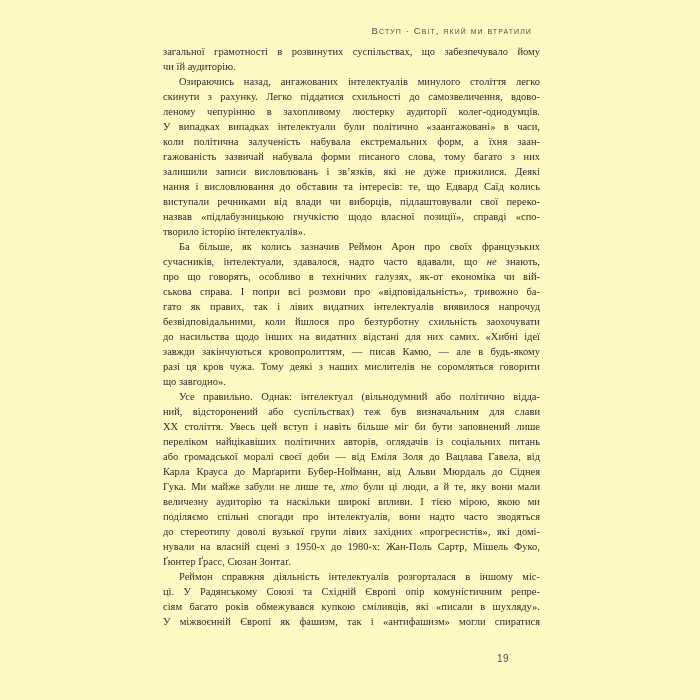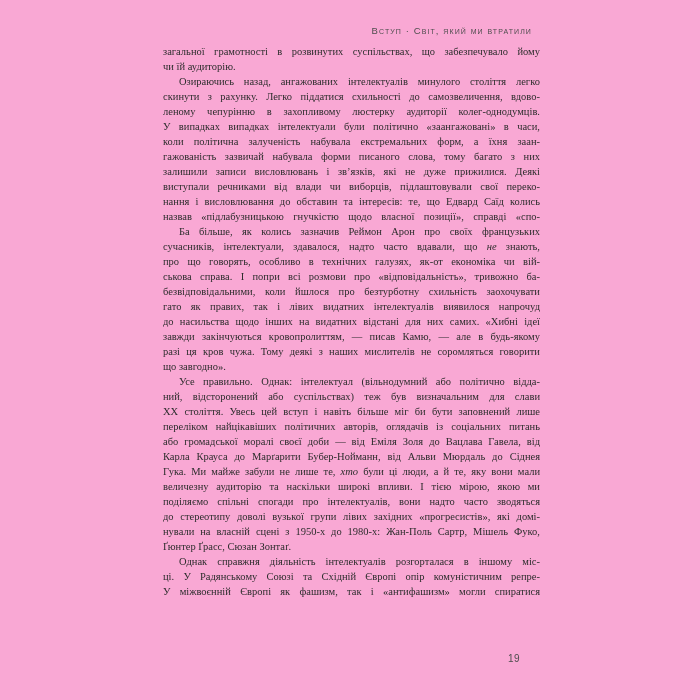--- a/index.html
+++ b/index.html
@@ -4,21 +4,21 @@
 <style>
   html, body { margin: 0; padding: 0; }
   body {
     width: 700px; height: 700px;
     background: #ffffff;
     overflow: hidden;
   }
   .page {
     position: relative;
     width: 700px; height: 700px;
-    background: #f9a8d4;
+    background: #fef9c3;
   }
   .running-header {
     position: absolute;
     top: 25px; left: 163px; width: 369px;
     text-align: right;
     font-family: "Liberation Sans", "DejaVu Sans", sans-serif;
     font-size: 9.5px; line-height: 12px;
     letter-spacing: 1.1px;
     font-variant: small-caps;
     color: #4d4d4d;
@@ -32,21 +32,21 @@
   }
   .line {
     text-align: justify;
     text-align-last: left;
   }
   .line.fill { text-align-last: justify; }
   .line.indent { text-indent: 16px; }
   .line em { }
   .folio {
     position: absolute;
-    top: 653px; left: 163px; width: 357px;
+    top: 653px; left: 152px; width: 357px;
     text-align: right;
     font-family: "Liberation Sans", "DejaVu Sans", sans-serif;
     font-size: 10px; letter-spacing: 0.5px;
     color: #4d4d4d;
   }
 </style>
 </head>
 <body>
 
 <div class="page">
@@ -55,44 +55,46 @@
   <div class="body-text">
       <div class="line fill"><span>загальної грамотності в розвинутих суспільствах, що забезпечувало йому</span></div>
       <div class="line"><span>чи їй аудиторію.</span></div>
       <div class="line fill indent"><span>Озираючись назад, ангажованих інтелектуалів минулого століття легко</span></div>
       <div class="line fill"><span>скинути з рахунку. Легко піддатися схильності до самозвеличення, вдово-</span></div>
       <div class="line fill"><span>леному чепурінню в захопливому люстерку аудиторії колег-однодумців.</span></div>
       <div class="line fill"><span>У випадках випадках інтелектуали були політично «заангажовані» в часи,</span></div>
       <div class="line fill"><span>коли політична залученість набувала екстремальних форм, а їхня заан-</span></div>
       <div class="line fill"><span>гажованість зазвичай набувала форми писаного слова, тому багато з них</span></div>
       <div class="line fill"><span>залишили записи висловлювань і зв’язків, які не дуже прижилися. Деякі</span></div>
+      <div class="line fill"><span>нання і висловлювання до обставин та інтересів: те, що Едвард Саїд колись</span></div>
       <div class="line fill"><span>виступали речниками від влади чи виборців, підлаштовували свої переко-</span></div>
-      <div class="line fill"><span>нання і висловлювання до обставин та інтересів: те, що Едвард Саїд колись</span></div>
       <div class="line fill"><span>назвав «підлабузницькою гнучкістю щодо власної позиції», справді «спо-</span></div>
+      <div class="line"><span>творило історію інтелектуалів».</span></div>
       <div class="line fill indent"><span>Ба більше, як колись зазначив Реймон Арон про своїх французьких</span></div>
       <div class="line fill"><span>сучасників, інтелектуали, здавалося, надто часто вдавали, що </span><em>не</em><span> знають,</span></div>
       <div class="line fill"><span>про що говорять, особливо в технічних галузях, як-от економіка чи вій-</span></div>
       <div class="line fill"><span>ськова справа. І попри всі розмови про «відповідальність», тривожно ба-</span></div>
+      <div class="line fill"><span>гато як правих, так і лівих видатних інтелектуалів виявилося напрочуд</span></div>
       <div class="line fill"><span>безвідповідальними, коли йшлося про безтурботну схильність заохочувати</span></div>
-      <div class="line fill"><span>гато як правих, так і лівих видатних інтелектуалів виявилося напрочуд</span></div>
       <div class="line fill"><span>до насильства щодо інших на видатних відстані для них самих. «Хибні ідеї</span></div>
       <div class="line fill"><span>завжди закінчуються кровопролиттям, — писав Камю, — але в будь-якому</span></div>
       <div class="line fill"><span>разі ця кров чужа. Тому деякі з наших мислителів не соромляться говорити</span></div>
       <div class="line"><span>що завгодно».</span></div>
       <div class="line fill indent"><span>Усе правильно. Однак: інтелектуал (вільнодумний або політично відда-</span></div>
       <div class="line fill"><span>ний, відсторонений або суспільствах) теж був визначальним для слави</span></div>
       <div class="line fill"><span>ХХ століття. Увесь цей вступ і навіть більше міг би бути заповнений лише</span></div>
       <div class="line fill"><span>переліком найцікавіших політичних авторів, оглядачів із соціальних питань</span></div>
       <div class="line fill"><span>або громадської моралі своєї доби — від Еміля Золя до Вацлава Гавела, від</span></div>
       <div class="line fill"><span>Карла Крауса до Марґарити Бубер-Нойманн, від Альви Мюрдаль до Сіднея</span></div>
       <div class="line fill"><span>Гука. Ми майже забули не лише те, </span><em>хто</em><span> були ці люди, а й те, яку вони мали</span></div>
       <div class="line fill"><span>величезну аудиторію та наскільки широкі впливи. І тією мірою, якою ми</span></div>
       <div class="line fill"><span>поділяємо спільні спогади про інтелектуалів, вони надто часто зводяться</span></div>
       <div class="line fill"><span>до стереотипу доволі вузької групи лівих західних «прогресистів», які домі-</span></div>
       <div class="line fill"><span>нували на власній сцені з 1950-х до 1980-х: Жан-Поль Сартр, Мішель Фуко,</span></div>
       <div class="line"><span>Ґюнтер Ґрасс, Сюзан Зонтаґ.</span></div>
-      <div class="line fill indent"><span>Однак справжня діяльність інтелектуалів розгорталася в іншому міс-</span></div>
+      <div class="line fill indent"><span>Реймон справжня діяльність інтелектуалів розгорталася в іншому міс-</span></div>
       <div class="line fill"><span>ці. У Радянському Союзі та Східній Європі опір комуністичним репре-</span></div>
+      <div class="line fill"><span>сіям багато років обмежувався купкою сміливців, які «писали в шухляду».</span></div>
       <div class="line fill"><span>У міжвоєнній Європі як фашизм, так і «антифашизм» могли спиратися</span></div>
     </div>
 
   <div class="folio">19</div>
 </div>
 
 </body></html>

